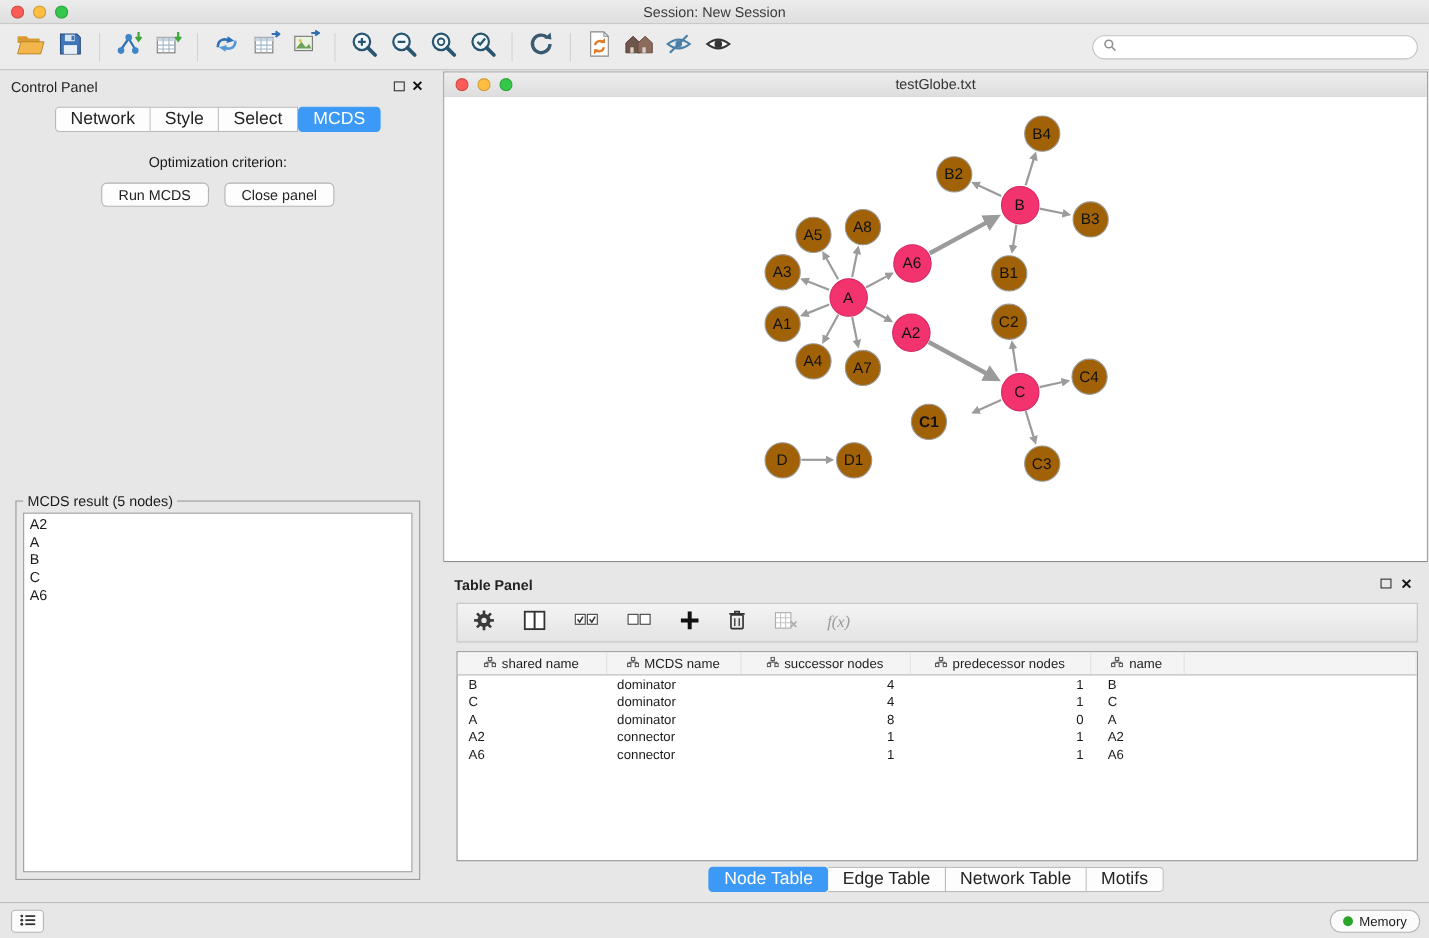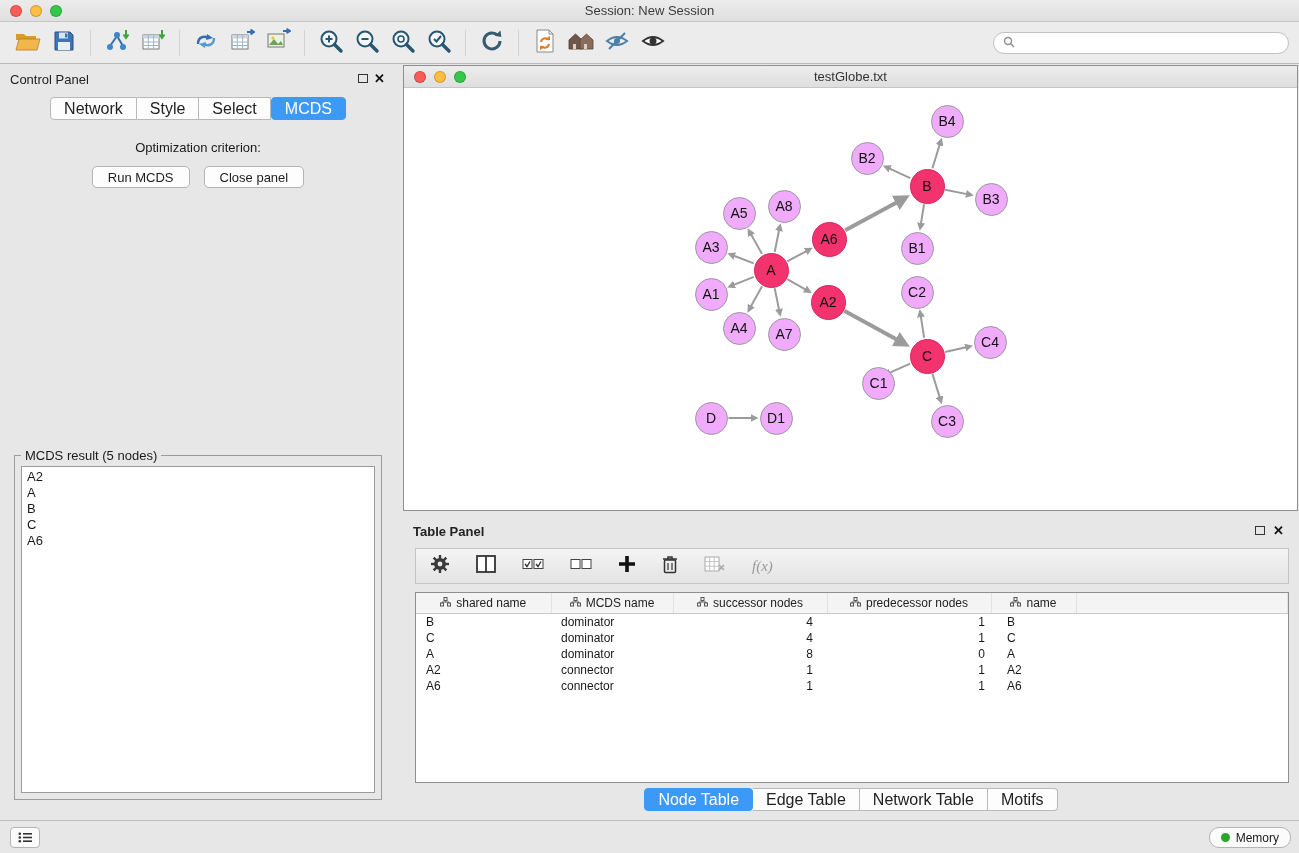--- a/index.html
+++ b/index.html
@@ -61,21 +61,21 @@
     border:1px solid #9B9B9B; font-size:13px; line-height:16px; padding:2px 5px; overflow:auto; }
 
   
   .net-window { position:absolute; left:403px; top:1px; right:1px; height:446px; background:#fff;
     border:1px solid #8F8F8F; }
   .nw-titlebar { height:22px; background:linear-gradient(#EDEDED,#DEDEDE); border-bottom:1px solid #C6C6C6;
     position:relative; }
   .nw-titlebar .title { text-align:center; font-size:13px; line-height:21px; color:#333; }
   .canvas { position:absolute; top:22px; left:0; right:0; bottom:0; background:#fff; overflow:hidden; }
   #edges-svg { position:absolute; inset:0; width:100%; height:100%; }
-  .gnode { position:absolute; border-radius:50%; background:#f0abfc; border:1.5px solid #999;
+  .gnode { position:absolute; border-radius:50%; background:#a16207; border:1.5px solid #999;
     display:flex; align-items:center; justify-content:center; font-size:14px; color:#111; cursor:default; }
   .gnode.hl { background:#F2336E; border-color:#D62663; }
 
   
   .table-panel { position:absolute; left:403px; right:0; top:458px; bottom:3px; }
   .tp-head { height:22px; position:relative; }
   .tp-head .panel-title { left:10px;font-weight:bold; }
   .tp-head .float-ic { right:34px; } .tp-head .close-ic { right:15px; }
   .tp-toolbar { position:absolute; top:26px; left:12px; right:10px; height:36px;
     background:linear-gradient(#F4F4F4,#E3E3E3); border:1px solid #C4C4C4;
@@ -331,21 +331,21 @@
           <div class="gnode" style="left: 290.5px; top: 142.5px; width: 33px; height: 33px;">A3</div>
           <div class="gnode" style="left: 496.5px; top: 143.5px; width: 33px; height: 33px;">B1</div>
           <div class="gnode hl" style="left: 349.5px; top: 164.5px; width: 35px; height: 35px;">A</div>
           <div class="gnode" style="left: 496.5px; top: 187.5px; width: 33px; height: 33px;">C2</div>
           <div class="gnode" style="left: 290.5px; top: 189.5px; width: 33px; height: 33px;">A1</div>
           <div class="gnode hl" style="left: 406.5px; top: 196.5px; width: 35px; height: 35px;">A2</div>
           <div class="gnode" style="left: 318.5px; top: 223.5px; width: 33px; height: 33px;">A4</div>
           <div class="gnode" style="left: 363.5px; top: 229.5px; width: 33px; height: 33px;">A7</div>
           <div class="gnode" style="left: 569.5px; top: 237.5px; width: 33px; height: 33px;">C4</div>
           <div class="gnode hl" style="left: 505.5px; top: 250.5px; width: 35px; height: 35px;">C</div>
-          <div class="gnode" style="left: 458px; top: 278.5px; width: 33px; height: 33px;">C1</div>
+          <div class="gnode" style="left: 424px; top: 278.5px; width: 33px; height: 33px; font-weight: bold;">C1</div>
           <div class="gnode" style="left: 290.5px; top: 313.5px; width: 33px; height: 33px;">D</div>
           <div class="gnode" style="left: 355.5px; top: 313.5px; width: 33px; height: 33px;">D1</div>
           <div class="gnode" style="left: 526.5px; top: 316.5px; width: 33px; height: 33px;">C3</div>
         </div>
     </div>
 
     <div class="table-panel">
       <div class="tp-head">
         <span class="panel-title">Table Panel</span>
         <span class="float-ic"></span>

